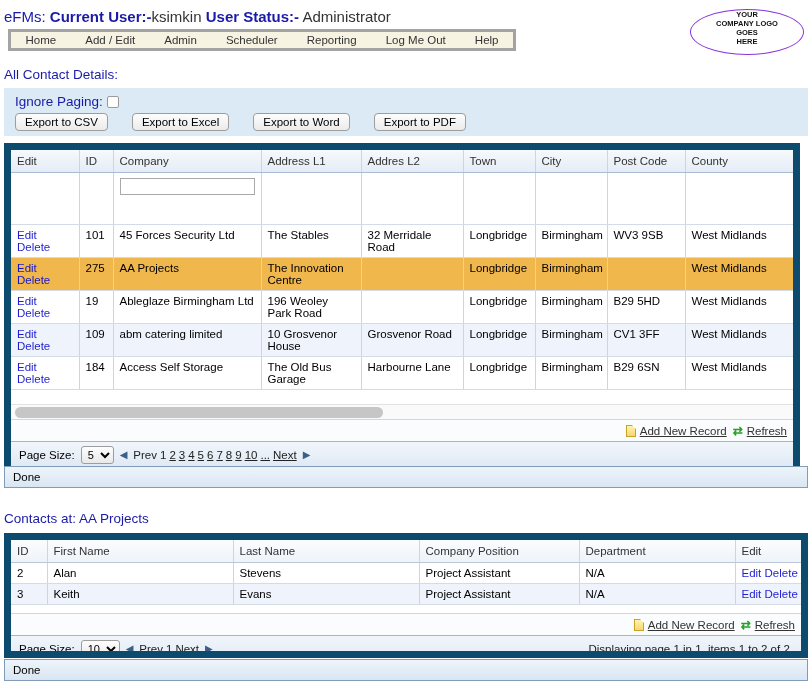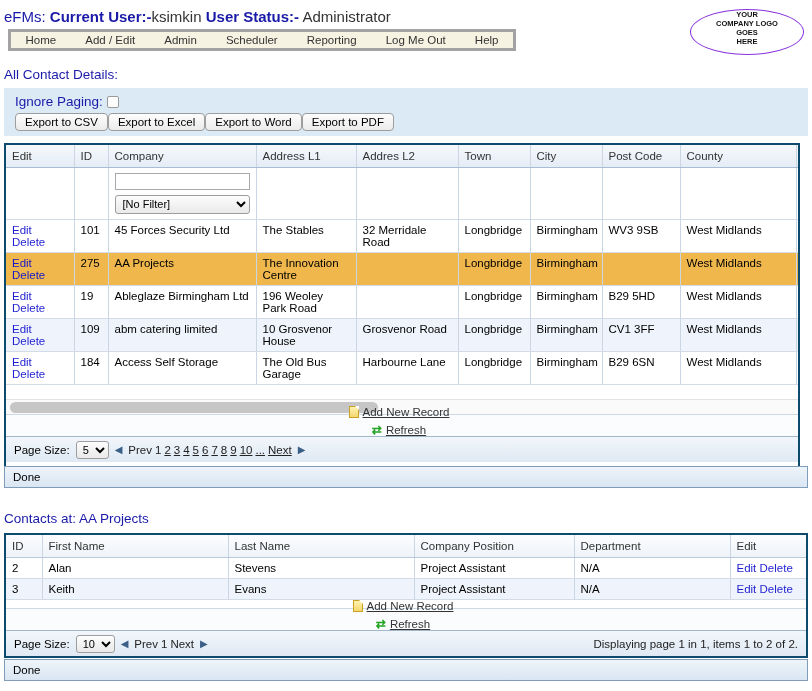--- a/index.html
+++ b/index.html
@@ -67,40 +67,40 @@
   }
   .ignore-row .lbl { font-size: 13.5px; color: #1a1aa8; }
   .chk {
     width: 12px; height: 12px;
     background: #fdfdfd;
     border: 1px solid #9a9a9a;
     border-radius: 2px;
   }
   .btn-row {
     position: absolute; left: 11px; top: 25px;
-    display: flex; gap: 0;
+    display: flex; gap: 24px;
   }
   .btn {
     height: 18px;
     padding: 0 9px;
     background: linear-gradient(#fdfdfd, #ebebeb);
     border: 1px solid #9d9d9d;
     border-radius: 4px;
     font-size: 11.5px;
     font-family: "Liberation Sans", sans-serif;
     color: #000;
     display: flex; align-items: center;
     white-space: nowrap;
     cursor: pointer;
   }
 
   
   .grid-wrap {
     position: absolute;
-    border: 2px solid #0c4a6e;
+    border: 7px solid #0c4a6e;
     background: #fff;
     overflow: hidden;
   }
   #grid1 { left: 4px; top: 143px; width: 796px; height: 345px; }
 
   .grid-scroller {
     position: relative;
     width: 100%;
     overflow: hidden;
   }
@@ -176,21 +176,21 @@
   }
 
   
   .grid-cmd {
     position: absolute;
     left: 0; width: 100%;
     height: 22px;
     background: #fafcfe;
     border-top: 1px solid #cdd8e5;
     display: flex; align-items: center; justify-content: flex-end;
-    padding-right: 6px; gap: 6px; flex-direction: column;
+    padding-right: 6px; gap: 6px;
   }
   .cmd-link {
     display: inline-flex; align-items: center; gap: 4px;
     font-size: 11.5px; color: #333;
   }
   .cmd-link .txt { text-decoration: underline; cursor: pointer; }
   .ico-page {
     width: 10px; height: 12px;
     background: linear-gradient(#fff3b0, #f5d76e);
     border: 1px solid #c9a227;
@@ -324,23 +324,20 @@
             <th>County</th>
             <th>C</th>
           </tr>
         </thead>
         <tbody>
           <tr class="filter">
             <td></td>
             <td></td>
             <td>
               <input class="filt-input" type="text" value="" style="">
-              <select class="filt-select">
-                <option>[No Filter]</option>
-              </select>
             </td>
             <td></td>
             <td></td>
             <td></td>
             <td></td>
             <td></td>
             <td></td>
             <td></td>
           </tr>
 

